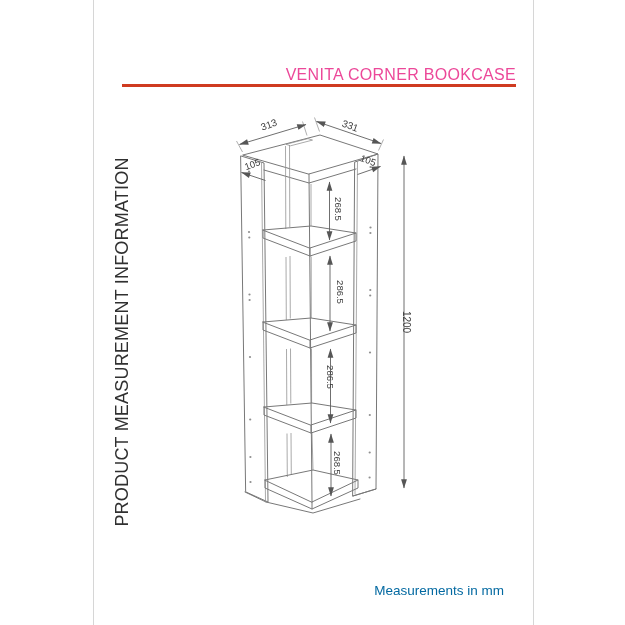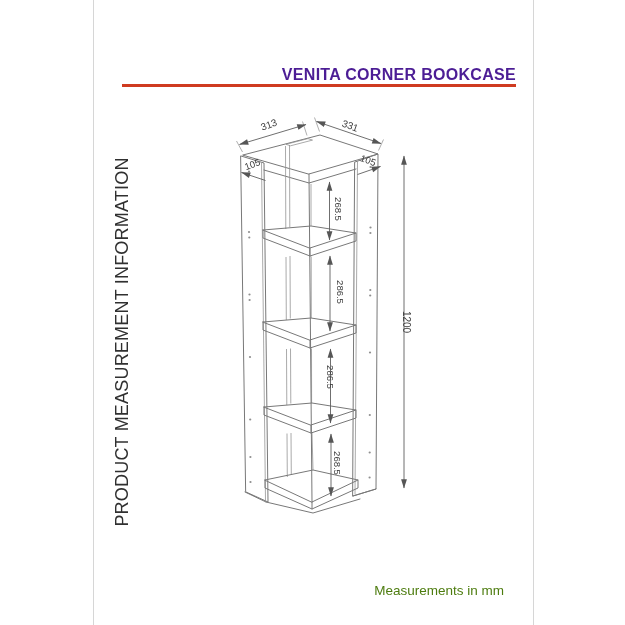--- a/index.html
+++ b/index.html
@@ -5,33 +5,33 @@
   html,body{margin:0;padding:0;background:#ffffff;}
   .canvas{
     position:relative;width:625px;height:625px;overflow:hidden;
     background:#ffffff;font-family:"Liberation Sans",sans-serif;
   }
   .border-line{position:absolute;top:0;width:1px;height:625px;background:#d6d6d6;}
   .border-line.left{left:93px;}
   .border-line.right{left:533px;}
   .title{
     position:absolute;top:66px;right:109px;margin:0;
-    font-size:16px;font-weight:700;letter-spacing:.3px;color:#4c1d95;
+    font-size:16px;font-weight:400;letter-spacing:.3px;color:#ec4899;
     white-space:nowrap;
   }
   .underline{position:absolute;left:122px;top:84px;width:394px;height:3px;background:#cf3b20;}
   .sidebar-text{
     position:absolute;left:122px;top:342px;
     transform:translate(-50%,-50%) rotate(-90deg);
     font-size:18px;font-weight:400;letter-spacing:.2px;color:#303030;
     white-space:nowrap;
   }
   .footer-note{
     position:absolute;top:583px;right:121px;
-    font-size:13.5px;color:#4d7c0f;white-space:nowrap;
+    font-size:13.5px;color:#0369a1;white-space:nowrap;
   }
   svg.drawing{position:absolute;left:0;top:0;}
   svg .ln{stroke:#787878;stroke-width:1;fill:none;stroke-linecap:round;stroke-linejoin:round;}
   svg .thin{stroke:#949494;stroke-width:.8;fill:none;}
   svg .dimln{stroke:#5f5f5f;stroke-width:.9;fill:none;}
   svg .ext{stroke:#9a9a9a;stroke-width:.8;fill:none;}
   svg text{font-family:"Liberation Sans",sans-serif;fill:#3d3d3d;}
   svg .dim{font-size:9.5px;}
   svg .dim-lg{font-size:10px;}
   svg .dot{fill:#8f8f8f;}

